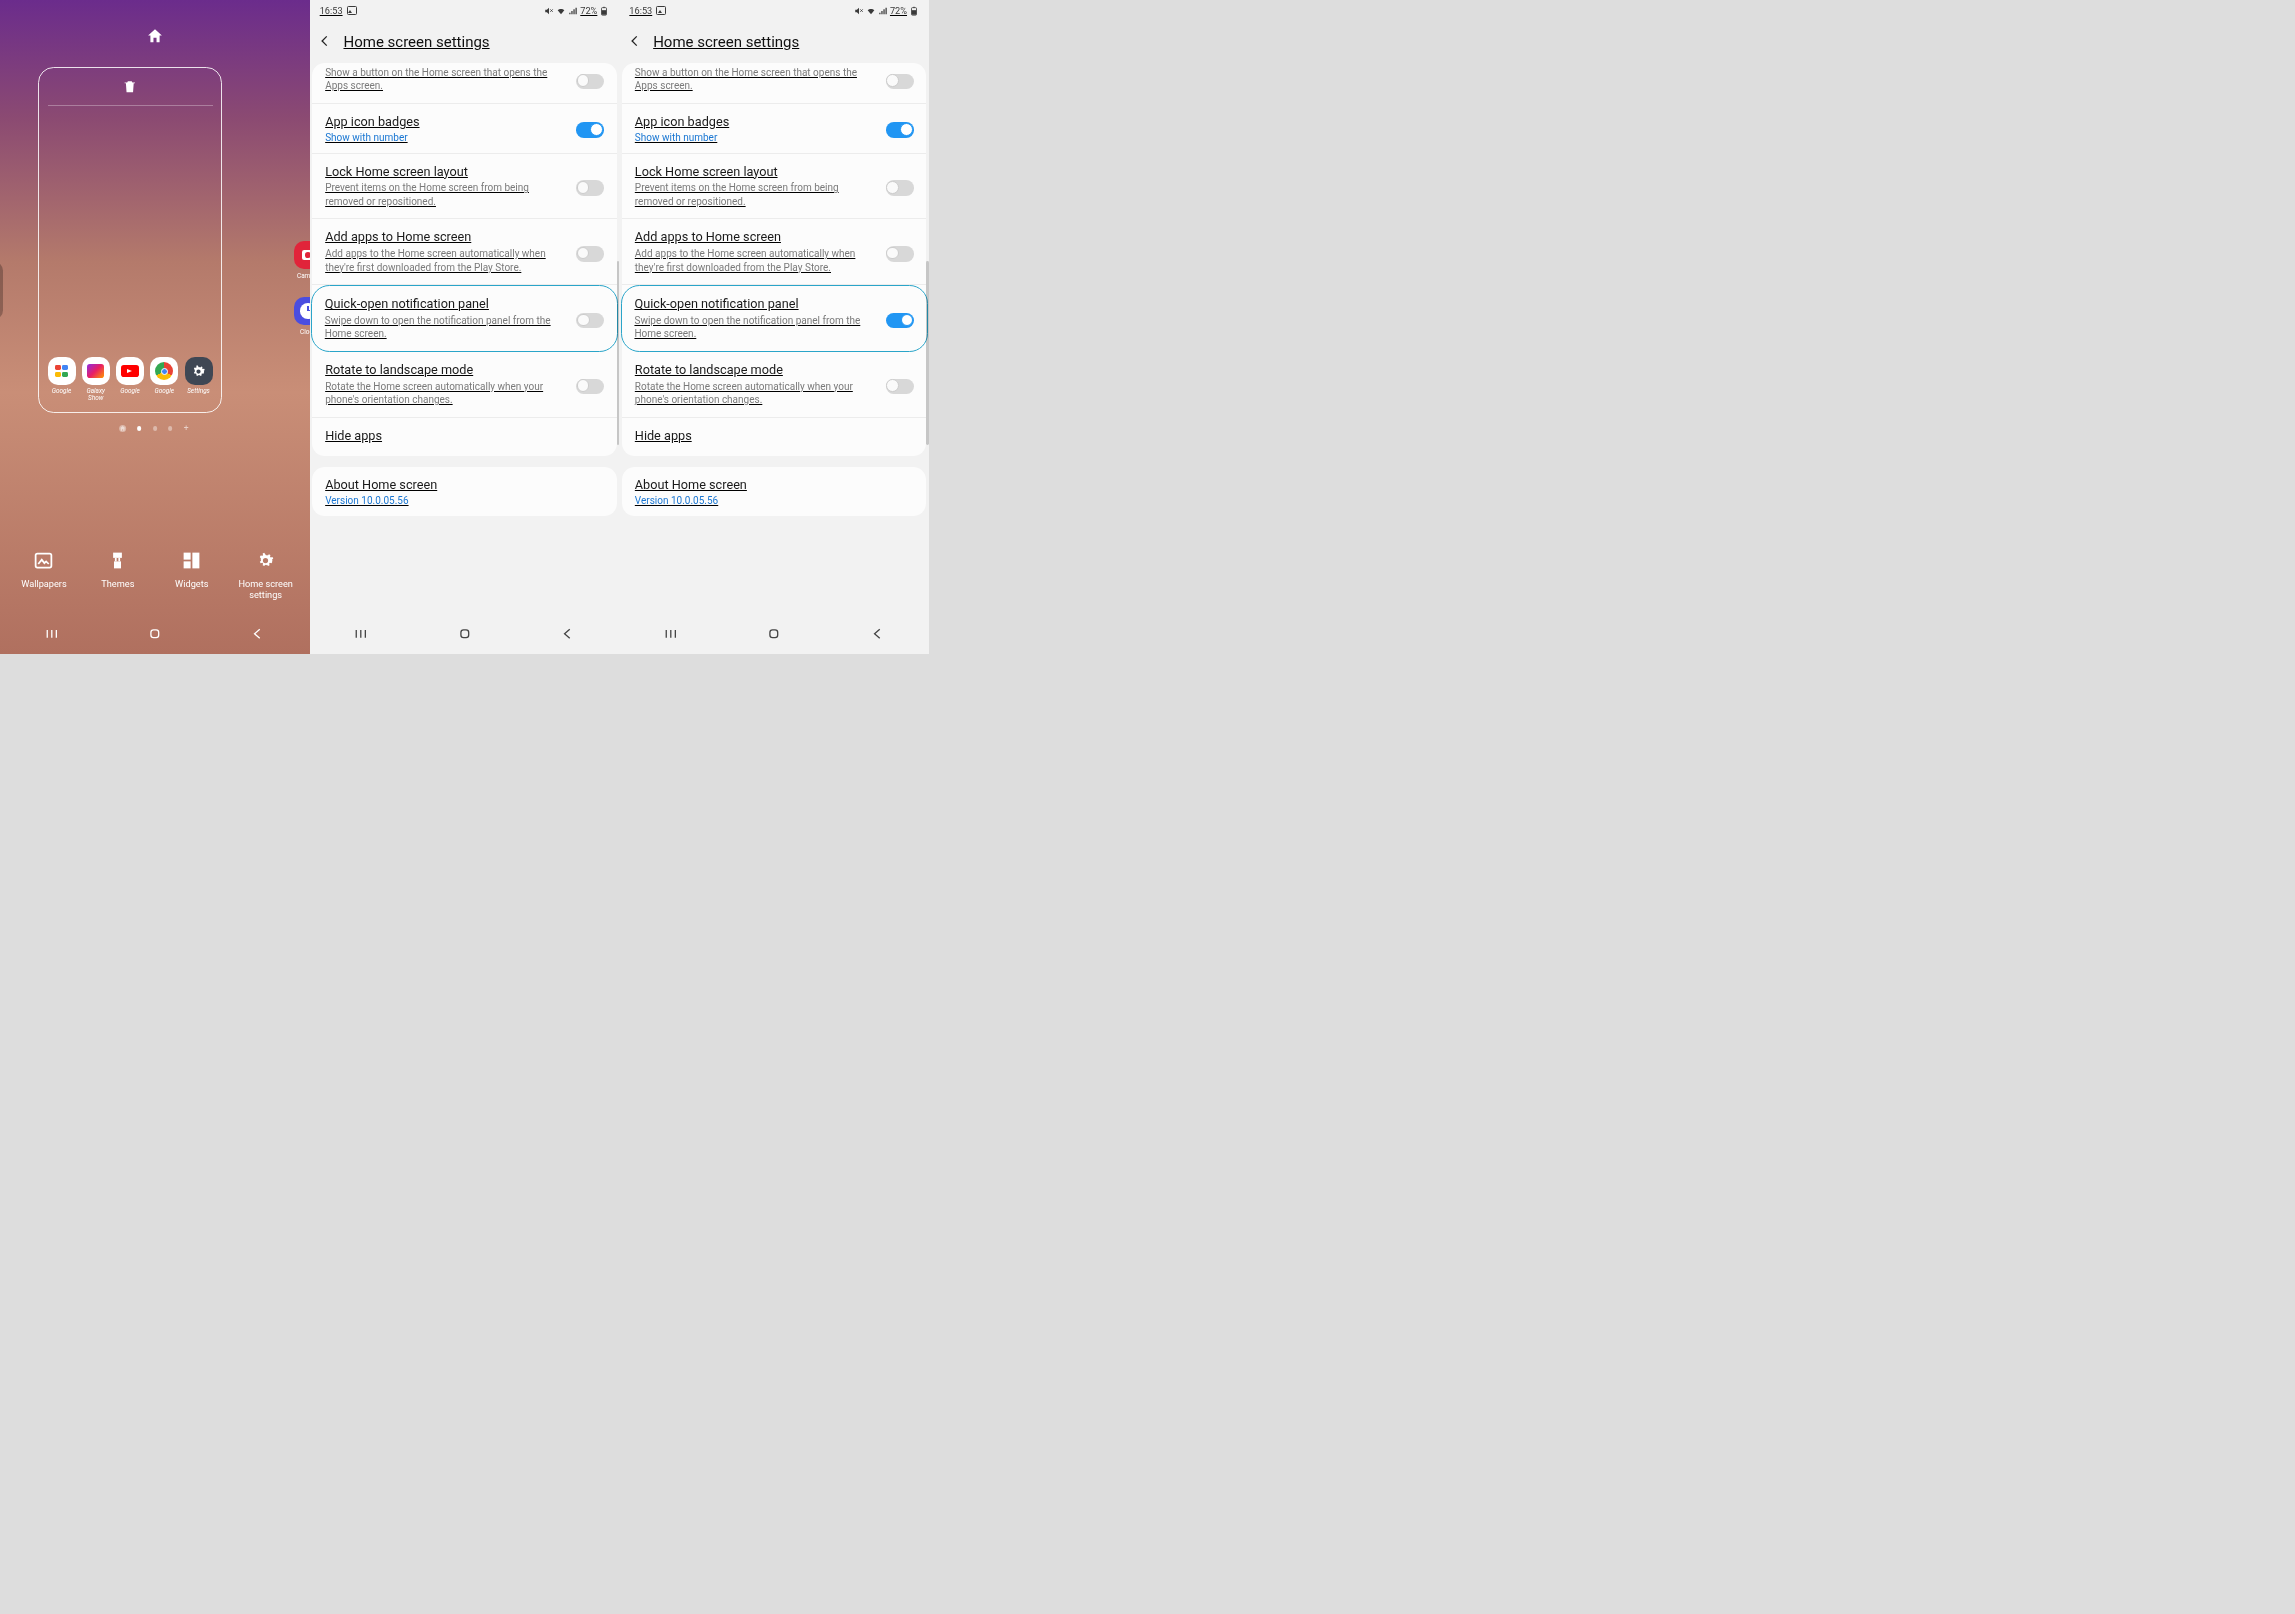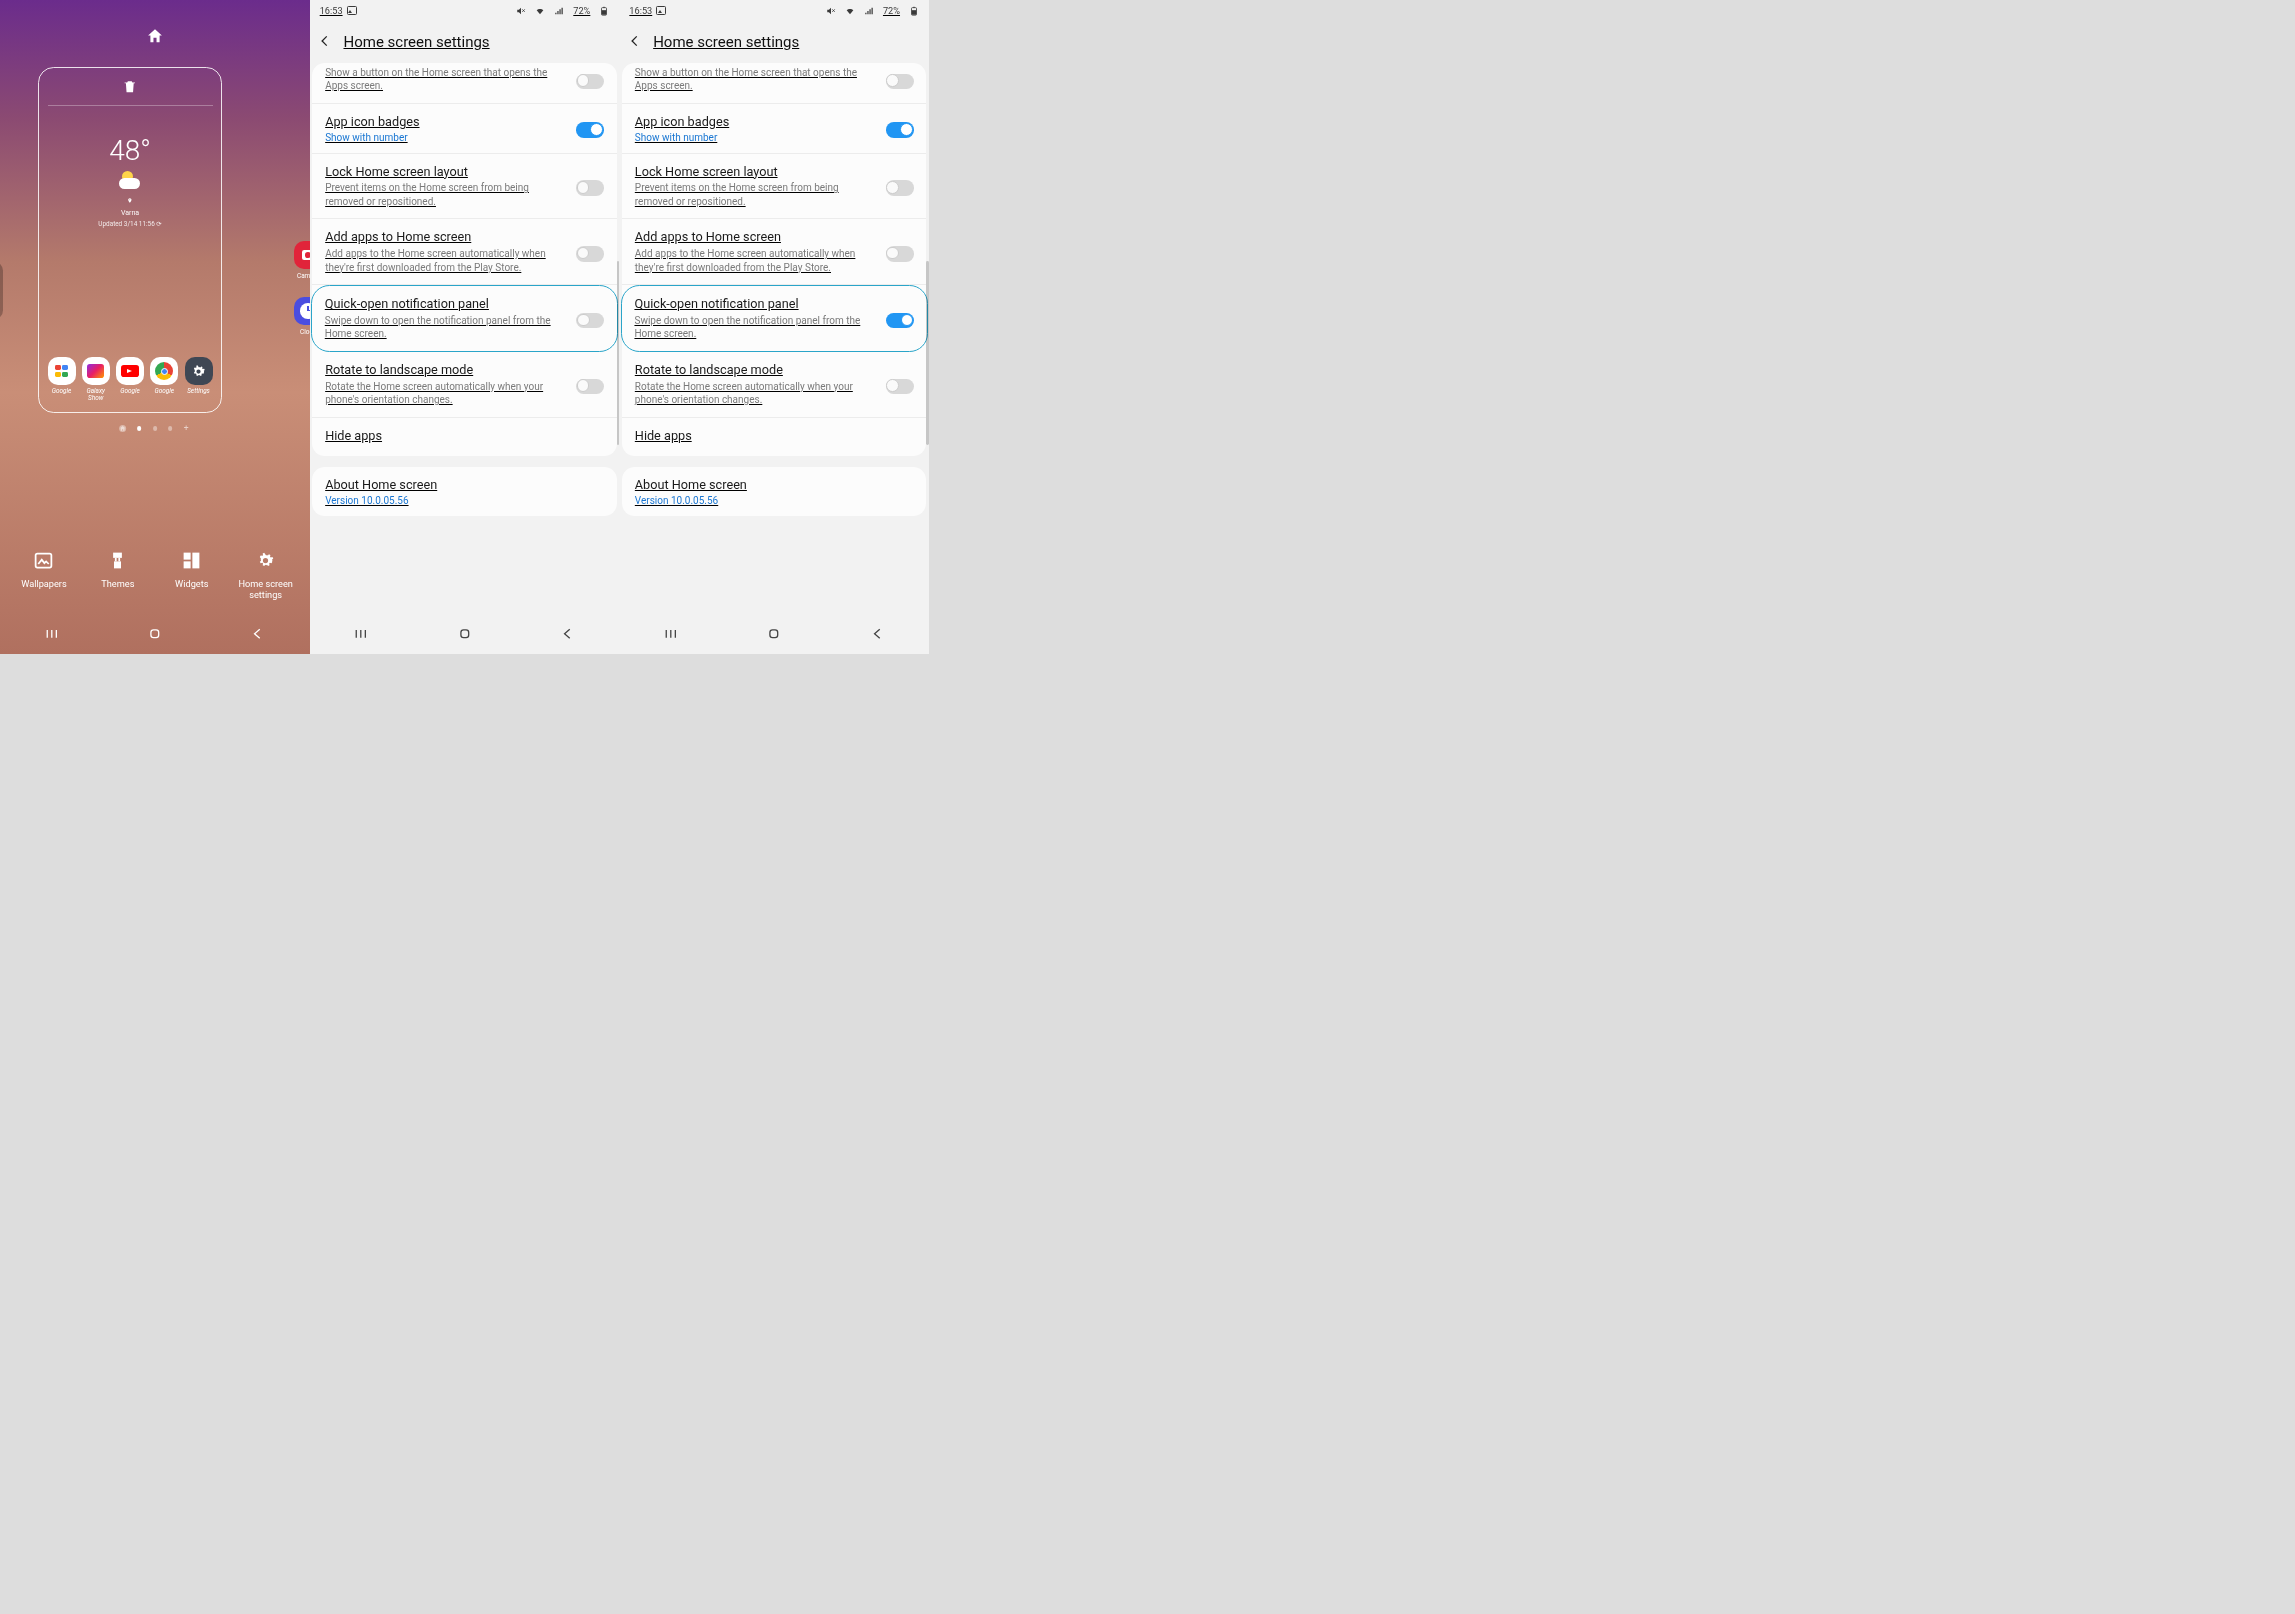--- a/index.html
+++ b/index.html
@@ -155,21 +155,21 @@
   .status-bar {
     height: 21px;
     display: flex;
     justify-content: space-between;
     align-items: center;
     padding: 0 10px;
     font-size: 9.2px;
     color: #3a3a3a;
   }
   .status-left { display: flex; align-items: center; gap: 4.2px; }
-  .status-right { display: flex; align-items: center; gap: 9px; }
+  .status-right { display: flex; align-items: center; gap: 2px; }
   .status-right svg { width: 10px; height: 10px; }
   .header {
     height: 42px;
     display: flex;
     align-items: center;
     padding: 0 8.5px;
     gap: 11.3px;
   }
   .header-back svg { width: 14px; height: 14px; stroke: #222; stroke-width: 2.2; fill: none; }
   .header-title { font-size: 15px; color: #111; font-weight: 400; }
@@ -259,34 +259,20 @@
 
   <div class="side-preview-left"></div>
 
   <div class="page-preview">
     <div class="trash-row">
       <svg viewBox="0 0 24 24">
           <path d="M6 7h12l-1 14H7L6 7zm3-3h6l1 2H8l1-2zM4 6h16v1H4z"></path>
         </svg>
     </div>
 
-    <div class="weather-widget">
-      <div class="weather-temp">48°</div>
-      <div class="weather-icon">
-        <div class="weather-sun"></div>
-        <div class="weather-cloud"></div>
-      </div>
-      <div style="margin-top:1.4px;">
-        <svg width="5.7" height="7" viewBox="0 0 24 24" fill="#fff">
-            <path d="M12 2C8 2 5 5 5 9c0 5 7 13 7 13s7-8 7-13c0-4-3-7-7-7zm0 9a2 2 0 110-4 2 2 0 010 4z"></path>
-          </svg>
-      </div>
-      <div class="weather-city">Varna</div>
-      <div class="weather-updated">Updated 3/14 11:56 ⟳</div>
-    </div>
 
     <div class="app-row">
       <div class="app-cell">
         <div class="app-icon icon-google">
           <div style="display:grid;grid-template-columns:5.7px 5.7px;gap:1.4px;">
             <div style="width:5.7px;height:5.7px;background:#ea4335;border-radius:1.4px;"></div>
             <div style="width:5.7px;height:5.7px;background:#4285f4;border-radius:1.4px;"></div>
             <div style="width:5.7px;height:5.7px;background:#fbbc05;border-radius:1.4px;"></div>
             <div style="width:5.7px;height:5.7px;background:#34a853;border-radius:1.4px;"></div>
           </div>

